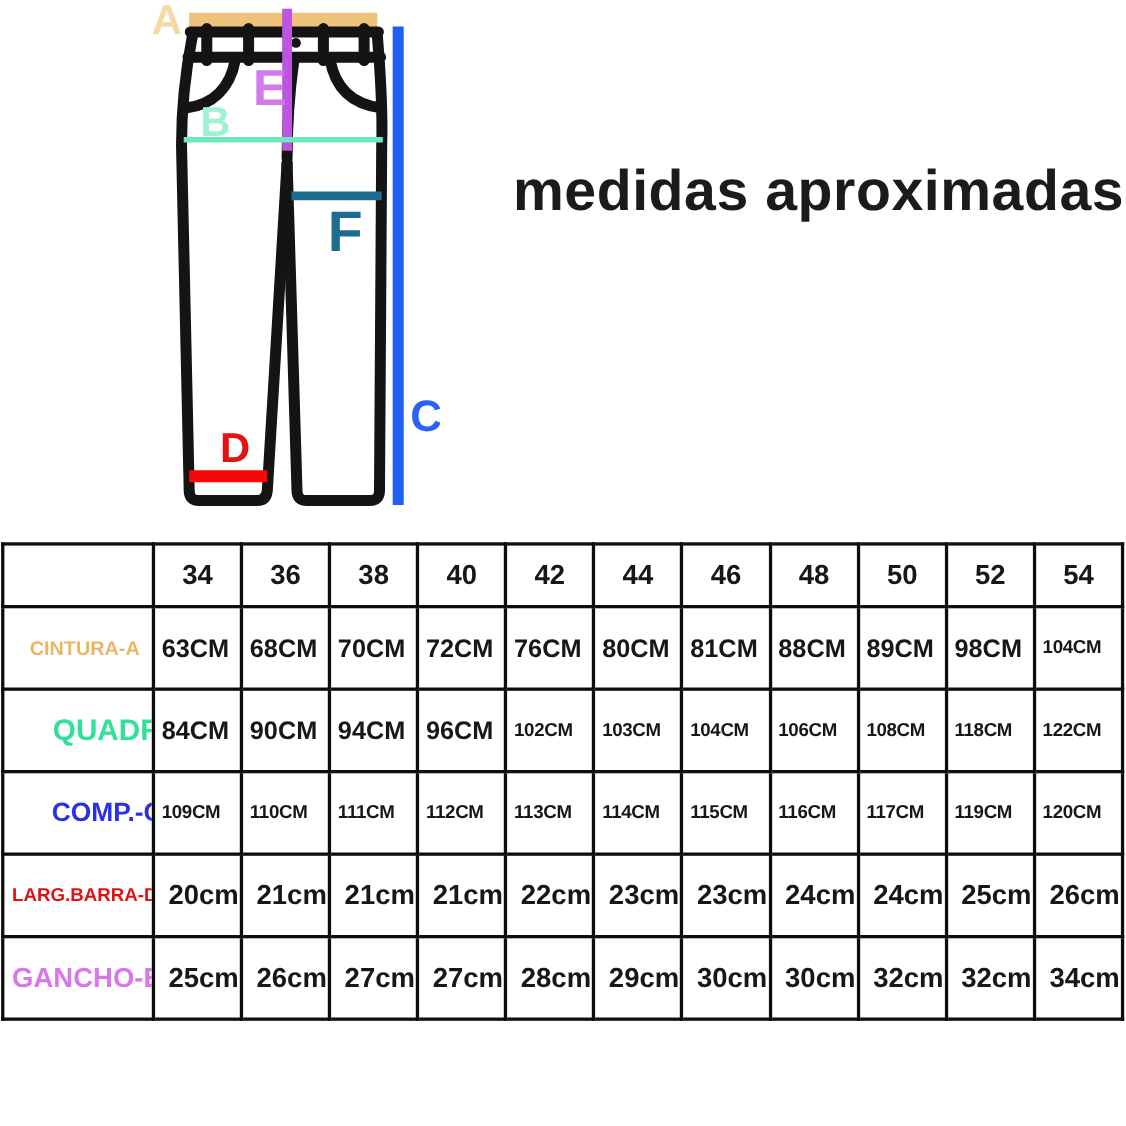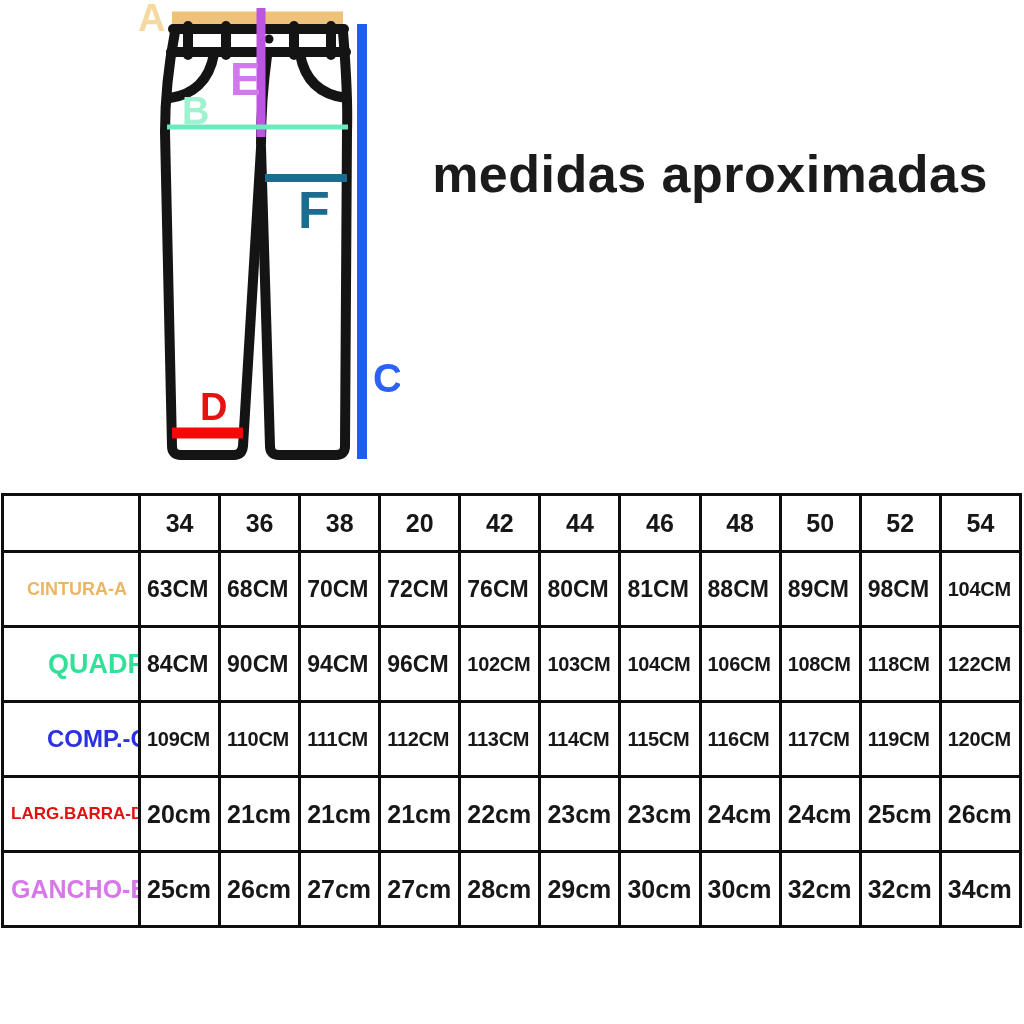--- a/index.html
+++ b/index.html
@@ -4,32 +4,32 @@
 <style>
   html,body{margin:0;padding:0;background:#ffffff;}
   .canvas{position:relative;width:1024px;height:1024px;background:#fff;overflow:hidden;
           font-family:"Liberation Sans",sans-serif;}
   
   svg.pants{position:absolute;left:130px;top:0;width:270px;height:480px;}
   .ink{stroke:#141414;fill:none;stroke-width:10;stroke-linecap:round;stroke-linejoin:round;}
   .measure{fill:none;stroke:currentColor;}
   .mletter{font-family:"Liberation Sans",sans-serif;font-weight:bold;fill:currentColor;}
   
-  .note{position:absolute;left:398px;top:141px;width:624px;text-align:center;
+  .note{position:absolute;left:398px;top:141px;width:624px;text-align:right;
         font-weight:bold;color:#1b1b1b;font-size:52px;line-height:67px;letter-spacing:0.5px;}
   
   table.size-table{position:absolute;left:1px;top:493px;width:1021px;
         border-collapse:collapse;table-layout:fixed;background:#fff;border-radius:23px;}
   .size-table th,.size-table td{border:3px solid #0e0e0e;font-weight:bold;color:#171717;
         vertical-align:middle;overflow:hidden;white-space:nowrap;}
   .size-table thead th{height:52px;font-size:25px;text-align:center;}
   .size-table tbody th{height:70px;text-align:left;padding-left:7px;}
   .size-table td.val{text-align:left;padding-left:6px;font-size:23px;}
-  .size-table tbody tr.low td.val{font-size:25px;}
-  .size-table td.val.long{font-size:20px;letter-spacing:-0.3px;}
+  .size-table tbody tr.low td.val{font-size:25px;text-align:right;}
+  .size-table td.val.long{font-size:17px;letter-spacing:-0.3px;}
   .size-table tbody tr:nth-child(1) th{font-size:18px;padding-left:23px;}
   .size-table tbody tr:nth-child(2) th{font-size:27px;padding-left:44px;}
   .size-table tbody tr:nth-child(3) th{font-size:24px;}
   .size-table tbody tr:nth-child(4) th{font-size:17px;text-align:right;}
   .size-table tbody tr:nth-child(5) th{font-size:25px;}
   .size-table tbody tr:nth-child(6) th{font-size:24px;}
 </style>
 </head>
 <body>
 
@@ -83,21 +83,21 @@
         <col>
         <col>
         <col>
     </colgroup>
     <thead>
       <tr>
         <th></th>
         <th>34</th>
         <th>36</th>
         <th>38</th>
-        <th>20</th>
+        <th>40</th>
         <th>42</th>
         <th>44</th>
         <th>46</th>
         <th>48</th>
         <th>50</th>
         <th>52</th>
         <th>54</th>
       </tr>
     </thead>
     <tbody>

